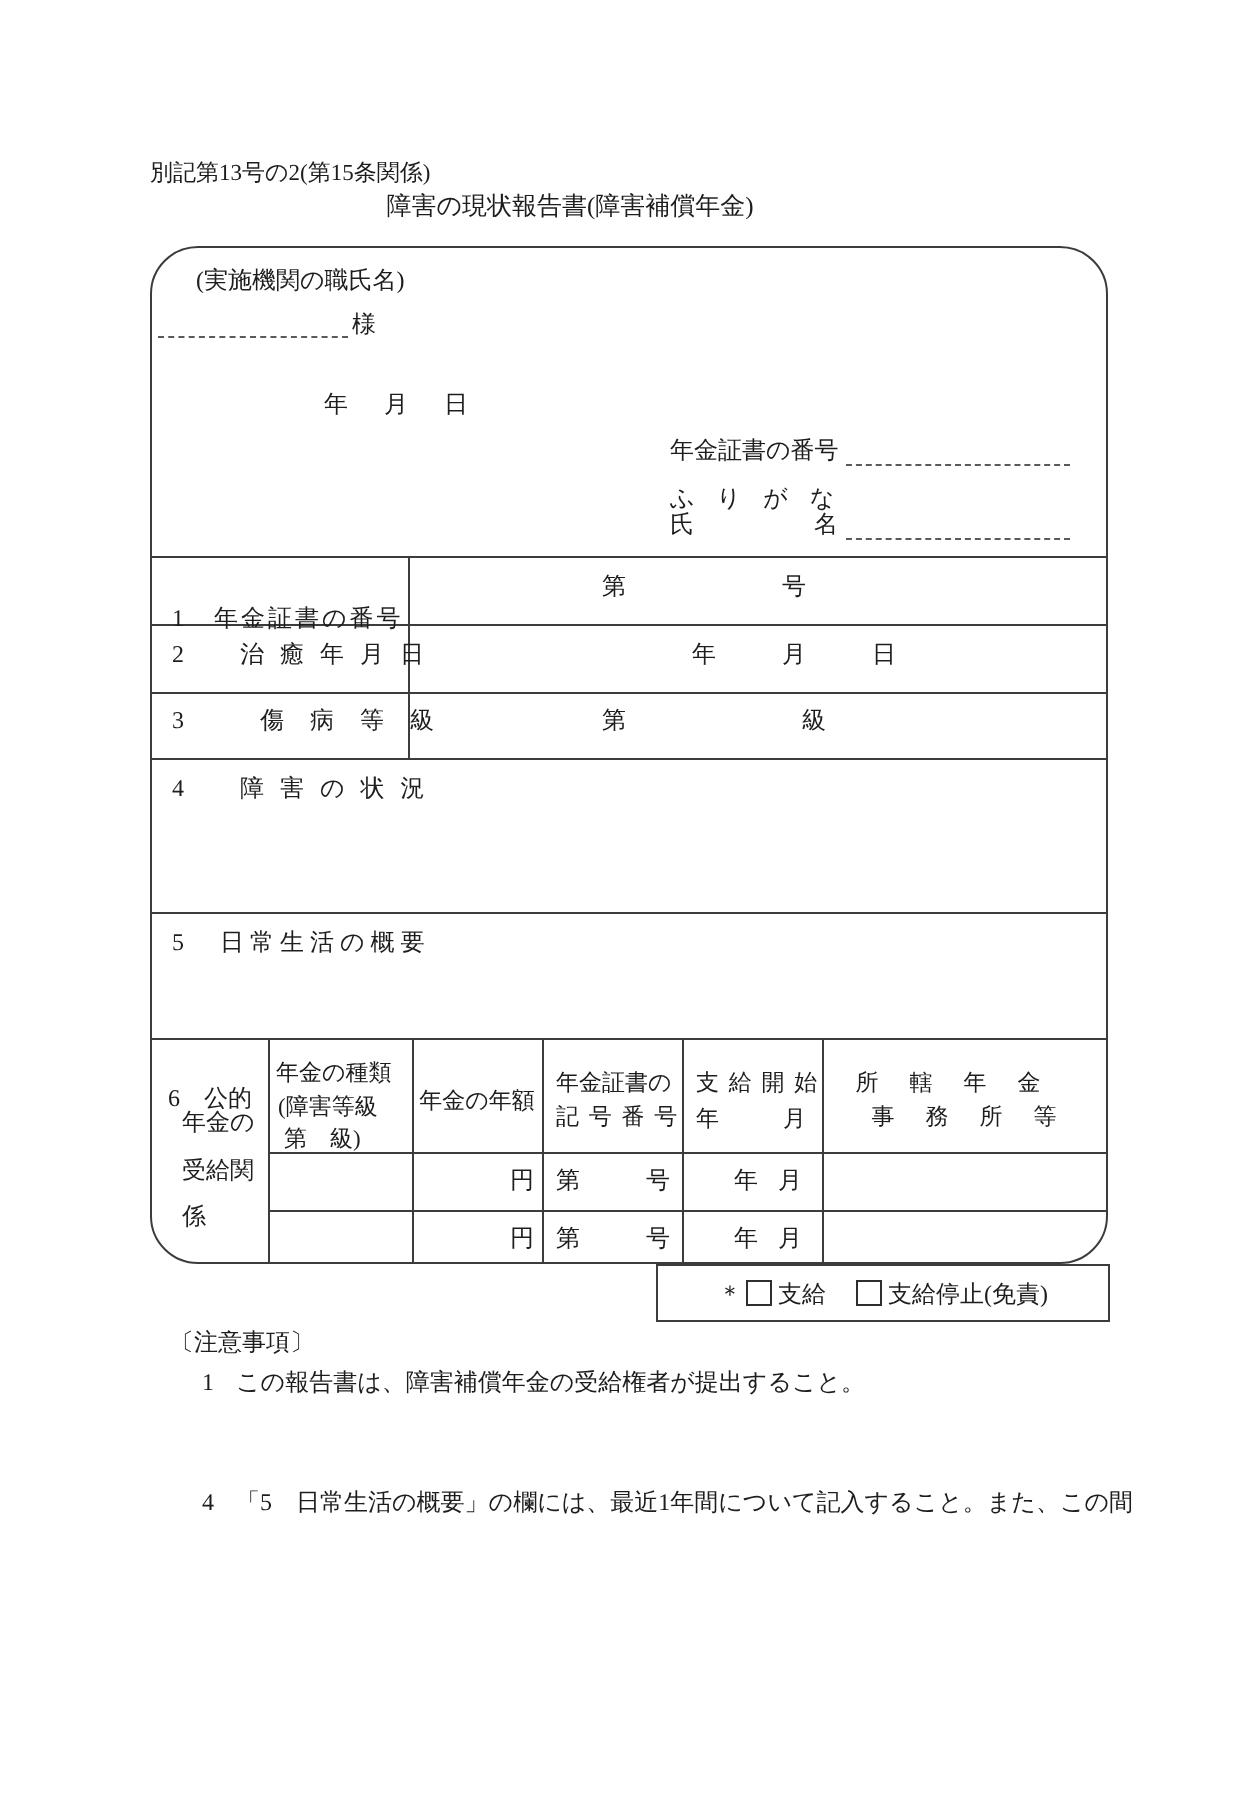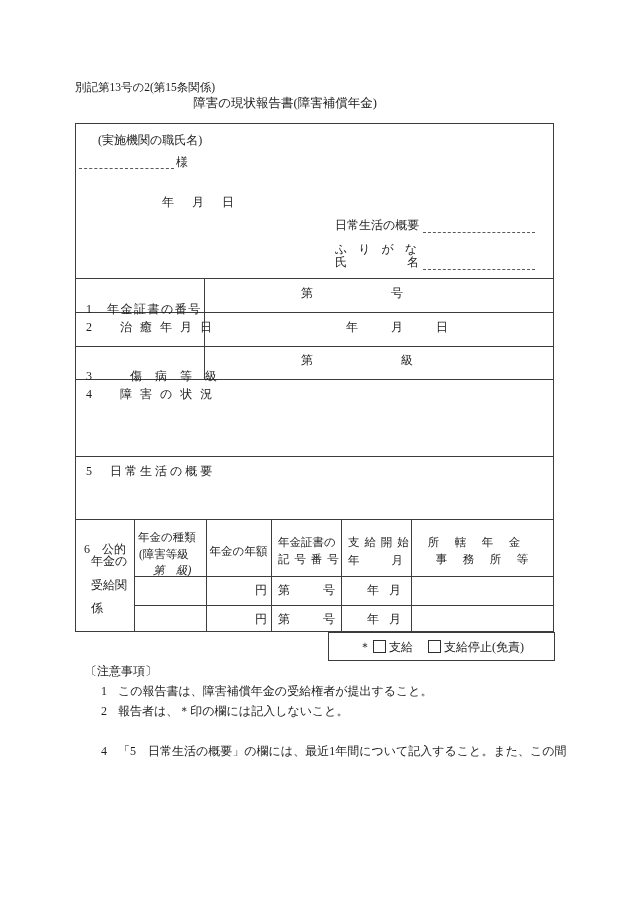--- a/index.html
+++ b/index.html
@@ -21,37 +21,37 @@
   .flexsb{display:flex;justify-content:space-between;}
 </style>
 </head>
 <body>
 
 <div class="page">
 
   <div class="abs sm" style="left:75px;top:80px;">別記第13号の2(第15条関係)</div>
   <div class="abs ctr" style="left:0;top:96px;width:570px;font-size:12.5px;">障害の現状報告書(障害補償年金)</div>
 
-  <div class="box" style="left:75px;top:123px;width:479px;height:509px;">
+  <div class="box" style="left:75px;top:123px;width:479px;height:509px;border-radius:24px;">
 
     <div class="fill" style="left:129px;top:155px;width:348px;height:32px;"></div>
     <div class="fill" style="left:129px;top:189px;width:348px;height:32px;"></div>
     <div class="fill" style="left:129px;top:223px;width:348px;height:31px;"></div>
     <div class="fill" style="left:0;top:256px;width:477px;height:75px;"></div>
     <div class="fill" style="left:0;top:333px;width:477px;height:61px;"></div>
     <div class="fill" style="left:59px;top:453px;width:70px;height:27px;"></div>
     <div class="fill" style="left:59px;top:482px;width:70px;height:26px;"></div>
     <div class="fill" style="left:336px;top:453px;width:141px;height:27px;"></div>
     <div class="fill" style="left:336px;top:482px;width:141px;height:26px;"></div>
 
     <div class="abs" style="left:22px;top:9px;">(実施機関の職氏名)</div>
     <div class="dash" style="left:3px;top:31px;width:95px;height:13px;"></div>
     <div class="abs" style="left:100px;top:31px;">様</div>
     <div class="abs" style="left:86px;top:71px;letter-spacing:18px;">年月日</div>
-    <div class="abs" style="left:259px;top:94px;">日常生活の概要</div>
+    <div class="abs" style="left:259px;top:94px;">年金証書の番号</div>
     <div class="dash" style="left:347px;top:95px;width:112px;height:13px;"></div>
     <div class="abs" style="left:259px;top:118px;letter-spacing:11px;">ふりがな</div>
     <div class="abs" style="left:259px;top:131px;letter-spacing:60px;">氏名</div>
     <div class="dash" style="left:347px;top:132px;width:112px;height:13px;"></div>
 
     <div class="hl" style="left:0;top:154px;width:477px;"></div>
     <div class="hl" style="left:0;top:188px;width:477px;"></div>
     <div class="hl" style="left:0;top:222px;width:477px;"></div>
     <div class="hl" style="left:0;top:255px;width:477px;"></div>
     <div class="hl" style="left:0;top:332px;width:477px;"></div>
@@ -67,35 +67,35 @@
 
     <div class="abs ls1" style="left:10px;top:162px;margin-top:16px;">1　年金証書の番号</div>
     <div class="abs" style="left:225px;top:162px;">第</div>
     <div class="abs" style="left:315px;top:162px;">号</div>
 
     <div class="abs ls8" style="left:10px;top:196px;">2　治癒年月日</div>
     <div class="abs" style="left:270px;top:196px;">年</div>
     <div class="abs" style="left:315px;top:196px;">月</div>
     <div class="abs" style="left:360px;top:196px;">日</div>
 
-    <div class="abs ls13" style="left:10px;top:229px;margin-top:16px;">3　傷病等級</div>
+    <div class="abs ls13" style="left:10px;top:229px;">3　傷病等級</div>
     <div class="abs" style="left:225px;top:229px;">第</div>
     <div class="abs" style="left:325px;top:229px;">級</div>
 
     <div class="abs ls8" style="left:10px;top:263px;">4　障害の状況</div>
     <div class="abs ls3" style="left:10px;top:340px;">5　日常生活の概要</div>
 
     <div class="abs" style="left:8px;top:418px;">6　公的</div>
     <div class="abs" style="left:15px;top:430px;">年金の</div>
     <div class="abs" style="left:15px;top:454px;">受給関</div>
     <div class="abs" style="left:15px;top:477px;">係</div>
 
     <div class="abs sm" style="left:62px;top:406px;">年金の種類</div>
     <div class="abs sm" style="left:63px;top:423px;">(障害等級</div>
-    <div class="abs sm" style="left:77px;top:439px;font-style:italic;">第　級)</div>
+    <div class="abs sm" style="left:66px;top:439px;">第　級)</div>
 
     <div class="abs sm ctr" style="left:131px;top:420px;width:63px;">年金の年額</div>
 
     <div class="abs sm" style="left:202px;top:411px;">年金証書の</div>
     <div class="abs sm" style="left:202px;top:428px;letter-spacing:1px;">記 号 番 号</div>
 
     <div class="abs sm" style="left:272px;top:411px;letter-spacing:1px;">支 給 開 始</div>
     <div class="abs sm flexsb" style="left:272px;top:429px;width:55px;">
       <span>年</span>
       <span>月</span>
@@ -124,20 +124,17 @@
       <span style="width:13px;display:inline-block;"></span>
       <span class="cb"></span>
       <span>支給停止(免責)</span>
   </div>
 
   <div class="abs" style="left:85px;top:664px;">〔注意事項〕</div>
 
   <div class="abs" style="left:101px;top:684px;">
     <span>1</span><span style="margin-left:11px;">この報告書は、障害補償年金の受給権者が提出すること。</span>
   </div>
-  <div class="abs" style="left:101px;top:704px;">
-    <span>2</span><span style="margin-left:11px;">報告者は、＊印の欄には記入しないこと。</span>
-  </div>
   <div class="abs" style="left:101px;top:744px;">
     <span>4</span><span style="margin-left:11px;">「5　日常生活の概要」の欄には、最近1年間について記入すること。また、この間</span>
   </div>
 
 </div>
 
 </body></html>

